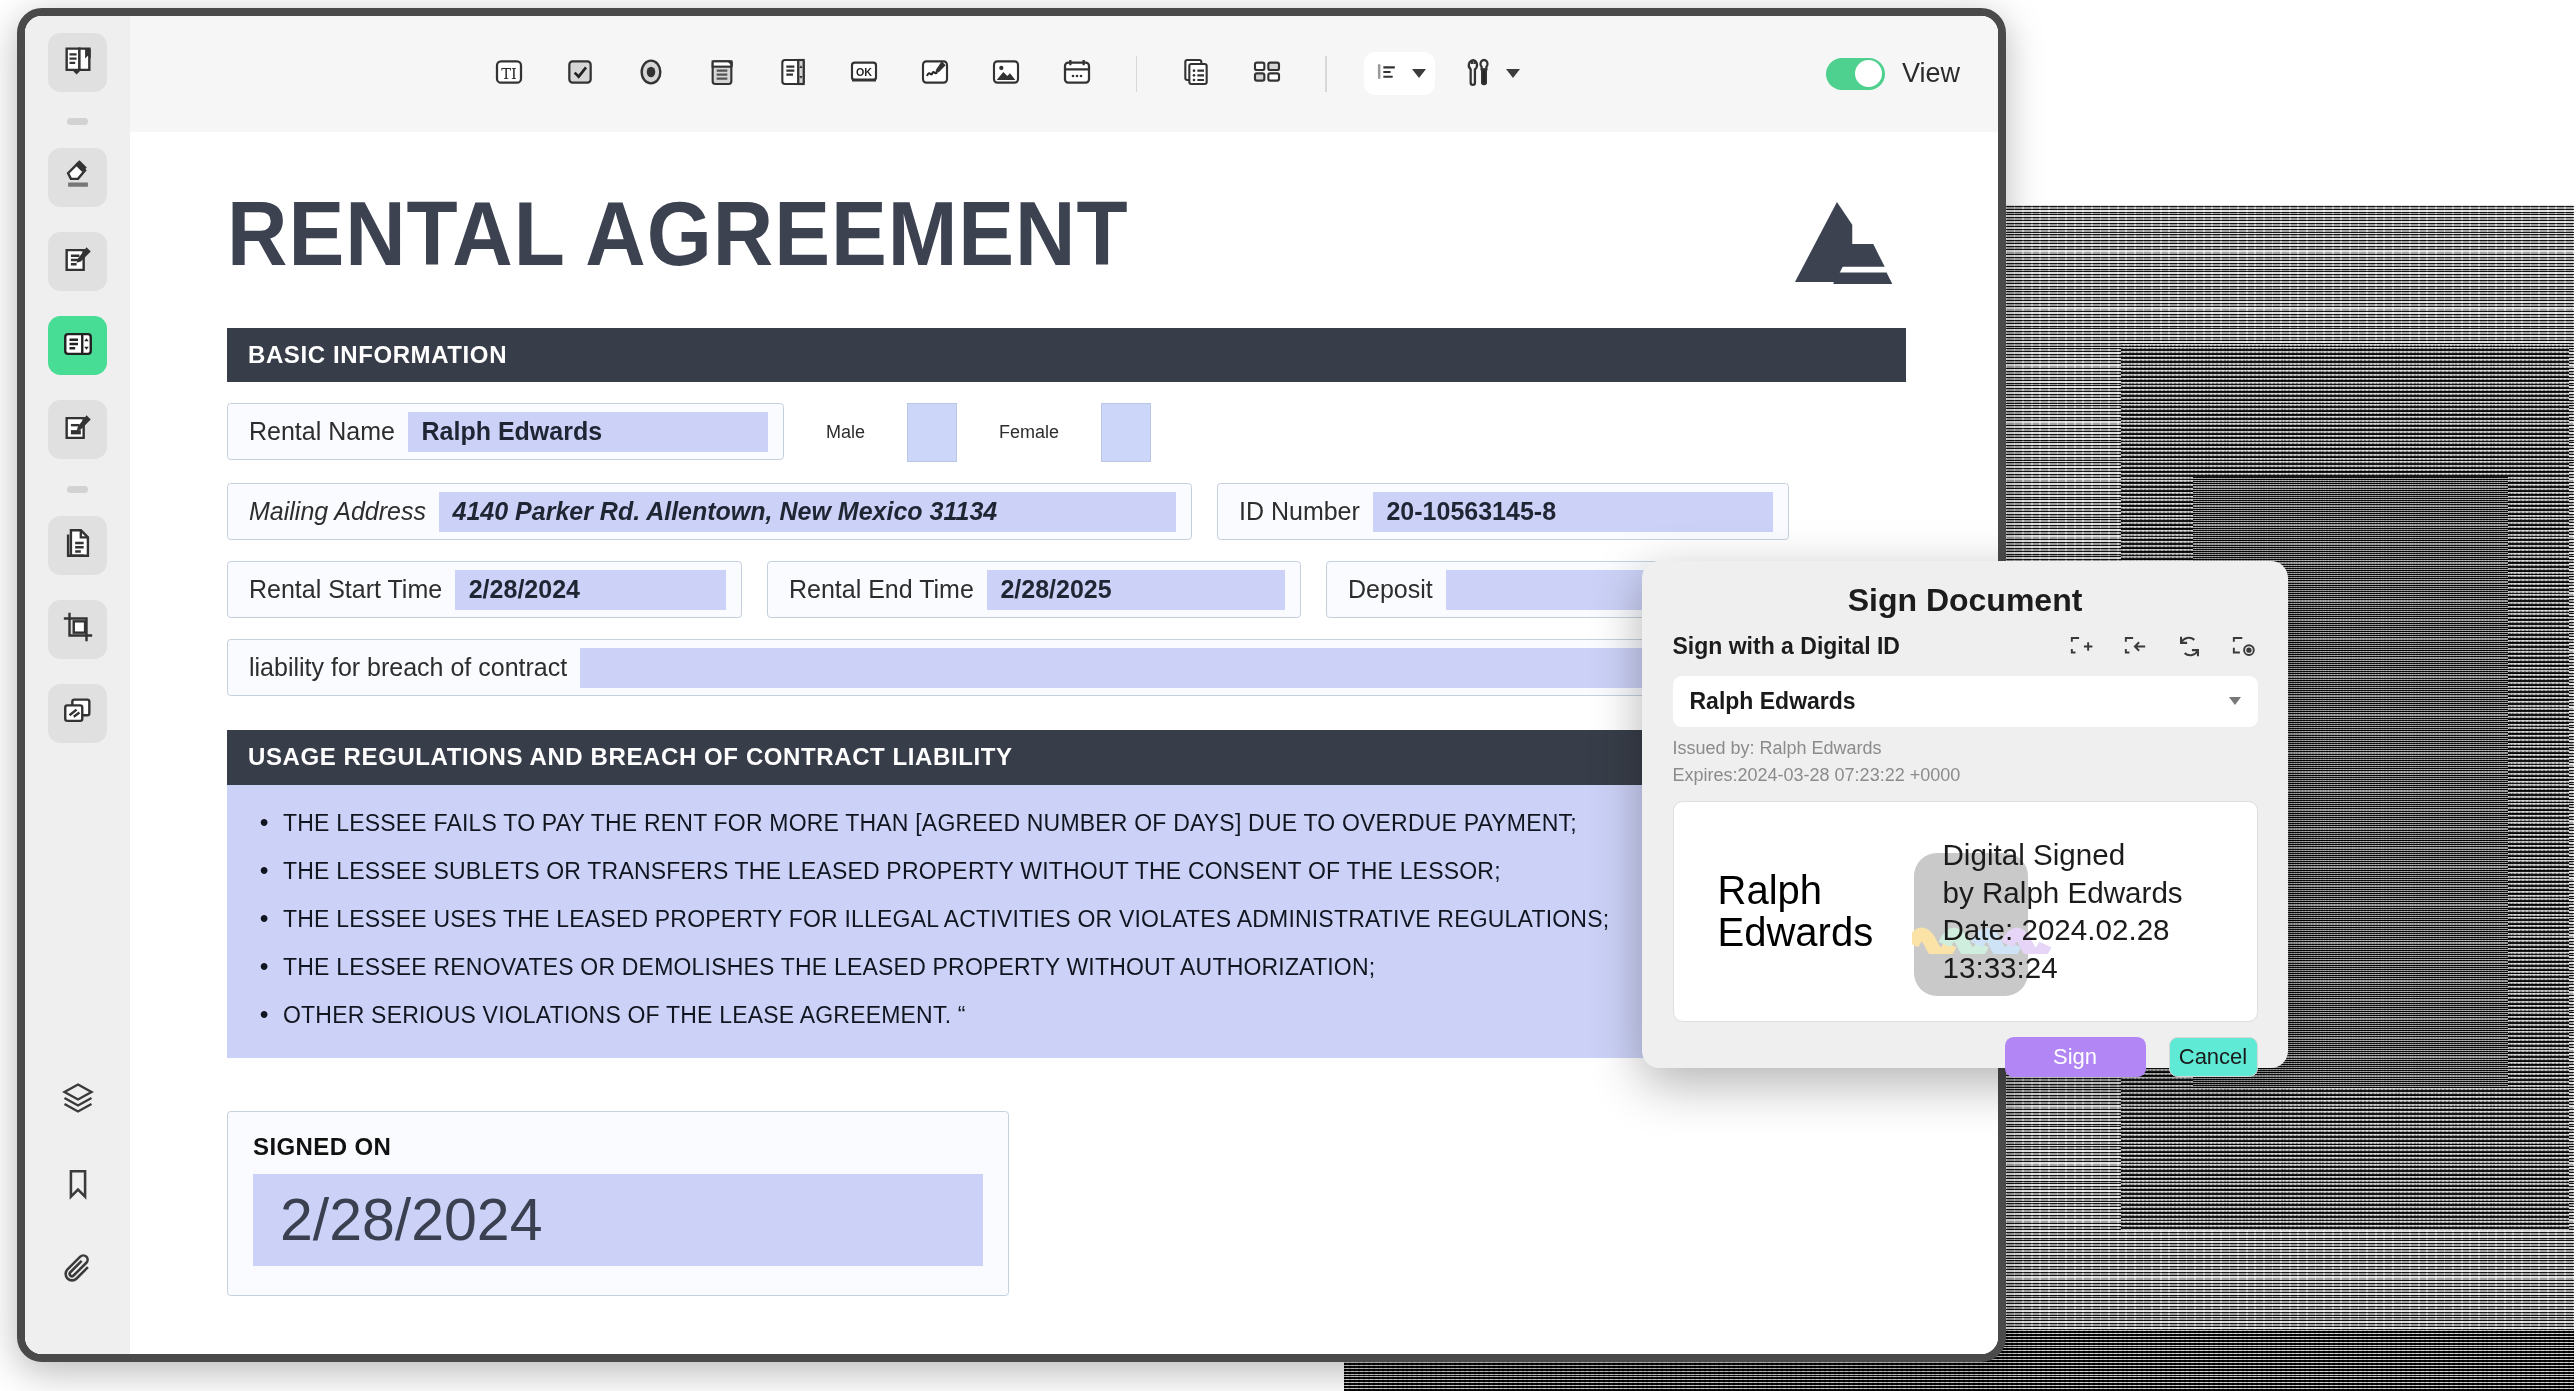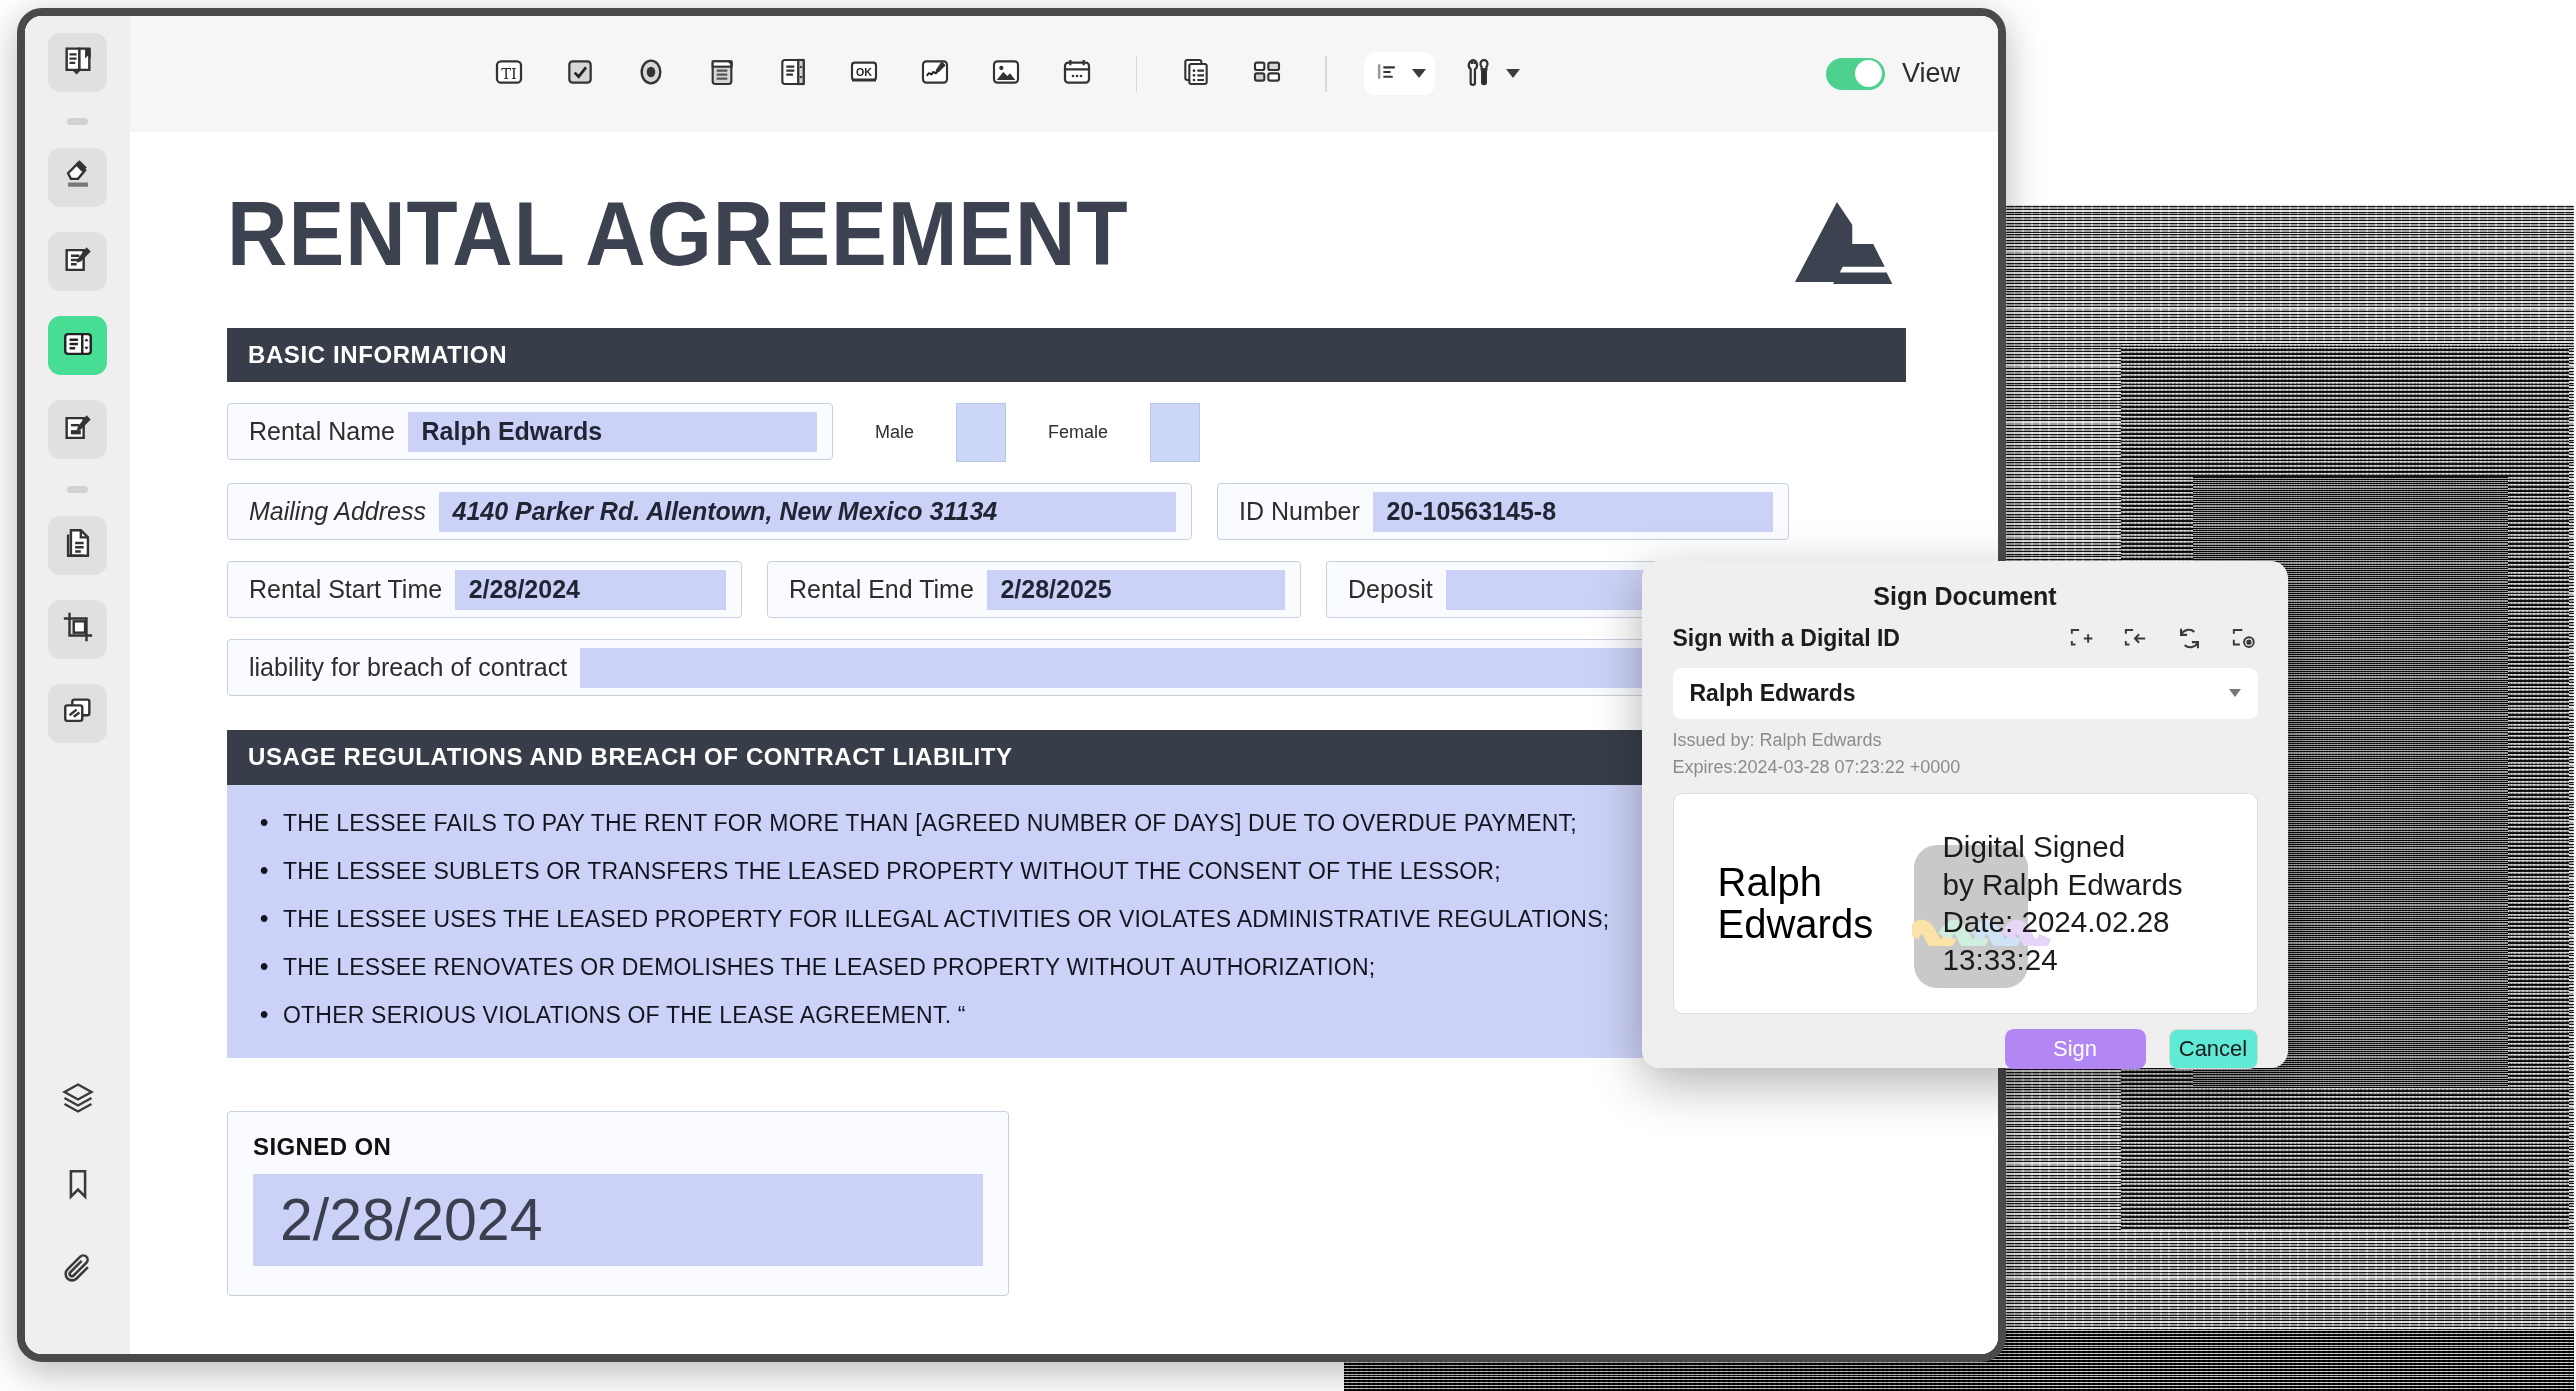--- a/index.html
+++ b/index.html
@@ -148,21 +148,21 @@
   }
   .handle { position:absolute; width:14.3px; height:21px; background:#bb8ef2; border-radius:3.8px; }
   .sig-underline { height:3.8px; background:#5d5d5d; margin-top:9.5px; }
 
   
   .dialog {
     position:absolute; left:1642px; top:561px; width:646px; height:507px;
     background:#efefef; border-radius:17px; box-shadow:0 15.3px 51px rgba(0,0,0,.3);
     padding:21px 30.5px 0;
   }
-  .dlg-title { text-align:center; font-size:25px; font-weight:700; color:#1c1c1c; }
+  .dlg-title { text-align:center; font-size:32px; font-weight:700; color:#1c1c1c; }
   .dlg-iconrow { display:flex; justify-content:flex-end; gap:25px; margin-top:13.3px; color:#3a3a3a; }
   .dlg-iconrow .i { cursor:pointer; }
   .dlg-sub { font-size:23px; font-weight:700; color:#1c1c1c; margin-top:-32px; }
   .dlg-select {
     margin-top:15.3px; background:#fff; border-radius:8.6px; height:51px;
     display:flex; align-items:center; padding:0 17px; justify-content:space-between; cursor:pointer;
   }
   .dlg-select span { font-size:23px; font-weight:700; color:#1a1a1a; }
   .dlg-caret { width:0;height:0;border-left:6.7px solid transparent;border-right:6.7px solid transparent;border-top:8.6px solid #777; }
   .dlg-meta { font-size:18px; color:#8b8b8b; margin-top:11.4px; }
@@ -465,21 +465,21 @@
                 <path d="M2 86 L46 2 L62 26 L62 50 L44 86 Z" fill="#3c4250"></path>
                 <path d="M62 46 L84 46 L96 70 L50 70 Z" fill="#3c4250"></path>
                 <path d="M48 76 L98 76 L104 88 L42 88 Z" fill="#3c4250"></path>
               </svg>
             </div>
           </div>
 
           <div class="sec-bar">BASIC INFORMATION</div>
 
           <div class="row">
-            <div class="fld" style="width:606px;">
+            <div class="fld" style="width:557px;">
               <span class="lbl">Rental Name</span>
               <span class="val">Ralph Edwards</span>
             </div>
             <div class="chk-lbl">Male</div>
             <div class="chk"></div>
             <div class="chk-lbl">Female</div>
             <div class="chk"></div>
           </div>
 
           <div class="row">

